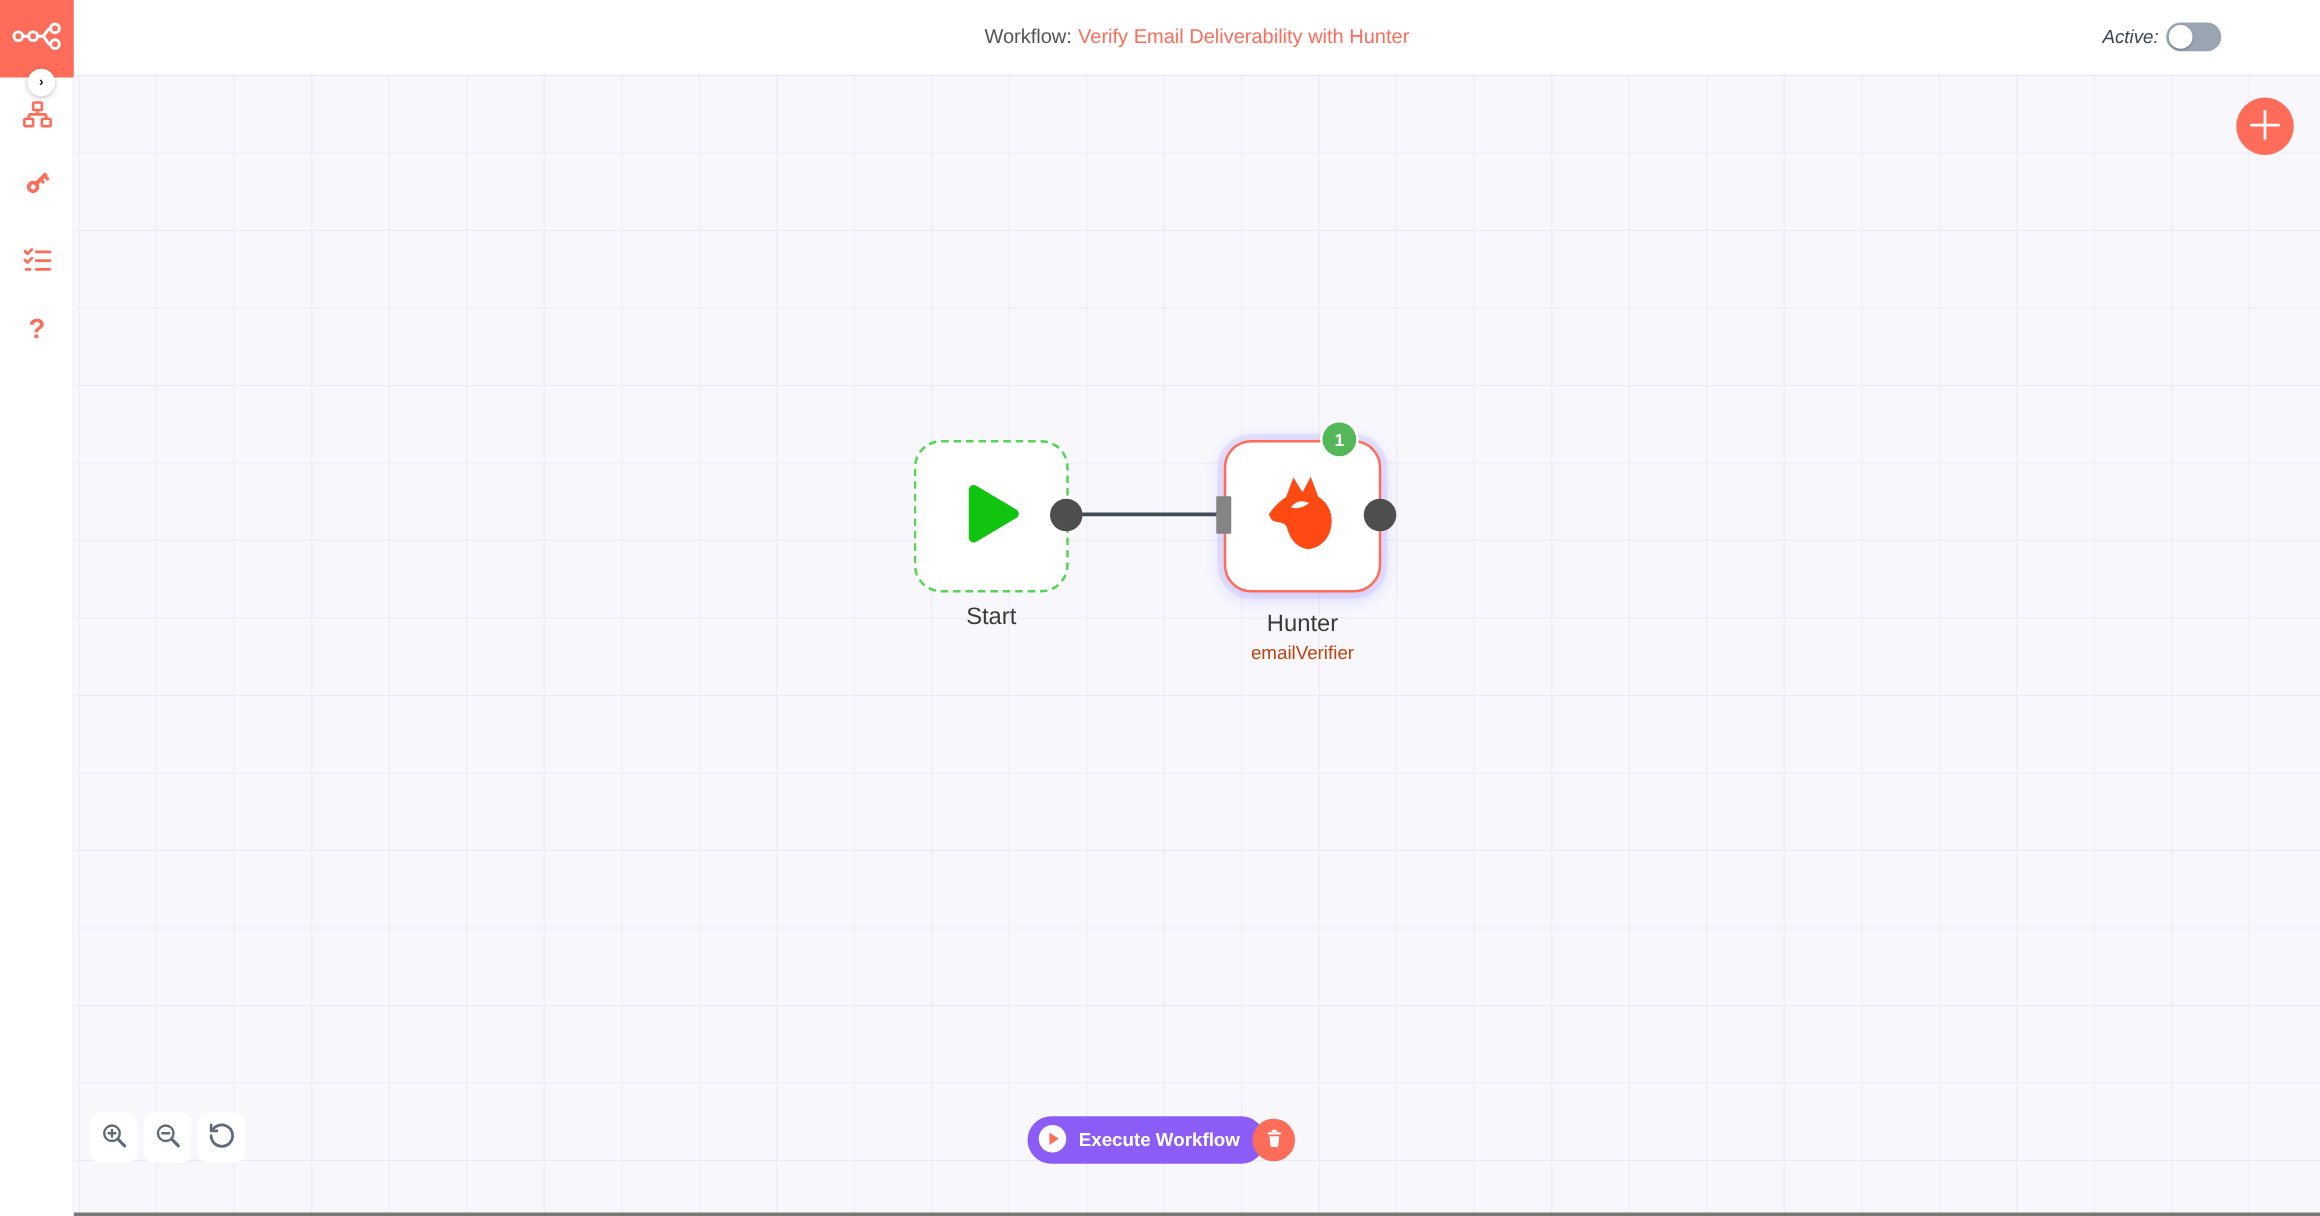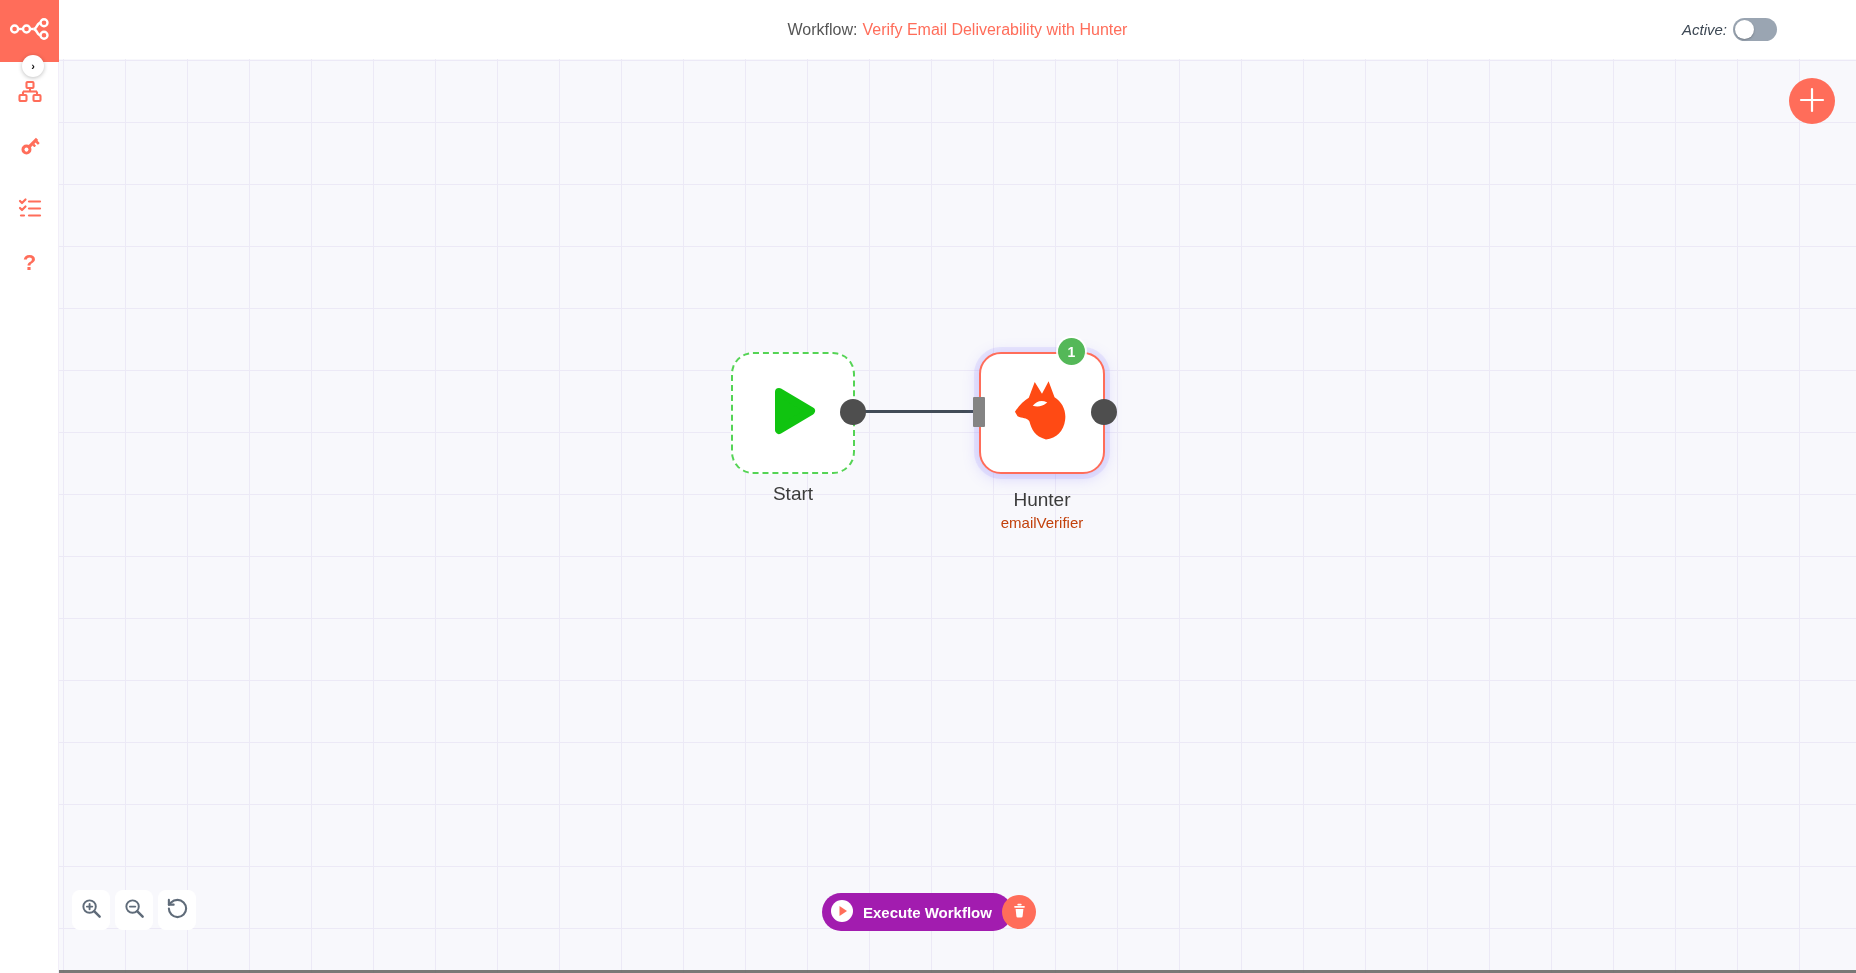--- a/index.html
+++ b/index.html
@@ -114,21 +114,21 @@
     position:absolute; top:890px; width:38px; height:40px; background:#fff;
     border:none; border-radius:8px; display:flex; align-items:center; justify-content:center;
     cursor:pointer; z-index:10;
   }
   .zoom-btn.z1 { left:72px; }
   .zoom-btn.z2 { left:115px; }
   .zoom-btn.z3 { left:158px; }
 
   .exec-pill {
     position:absolute; left:822px; top:893px; height:38px; padding:0 20px 0 8px;
-    background:#a21caf; border:none; border-radius:19px;
+    background:#8b5cf6; border:none; border-radius:19px;
     display:flex; align-items:center; gap:9px; cursor:pointer; z-index:10;
   }
   .exec-pill .txt { color:#fff; font-size:15px; font-weight:700; white-space:nowrap; }
   .trash-btn {
     position:absolute; left:1002px; top:895px; width:34px; height:34px;
     background:#ff6d5a; border:none; border-radius:50%;
     display:flex; align-items:center; justify-content:center; cursor:pointer; z-index:10;
   }
   .fab {
     position:absolute; left:1789px; top:78px; width:46px; height:46px;

